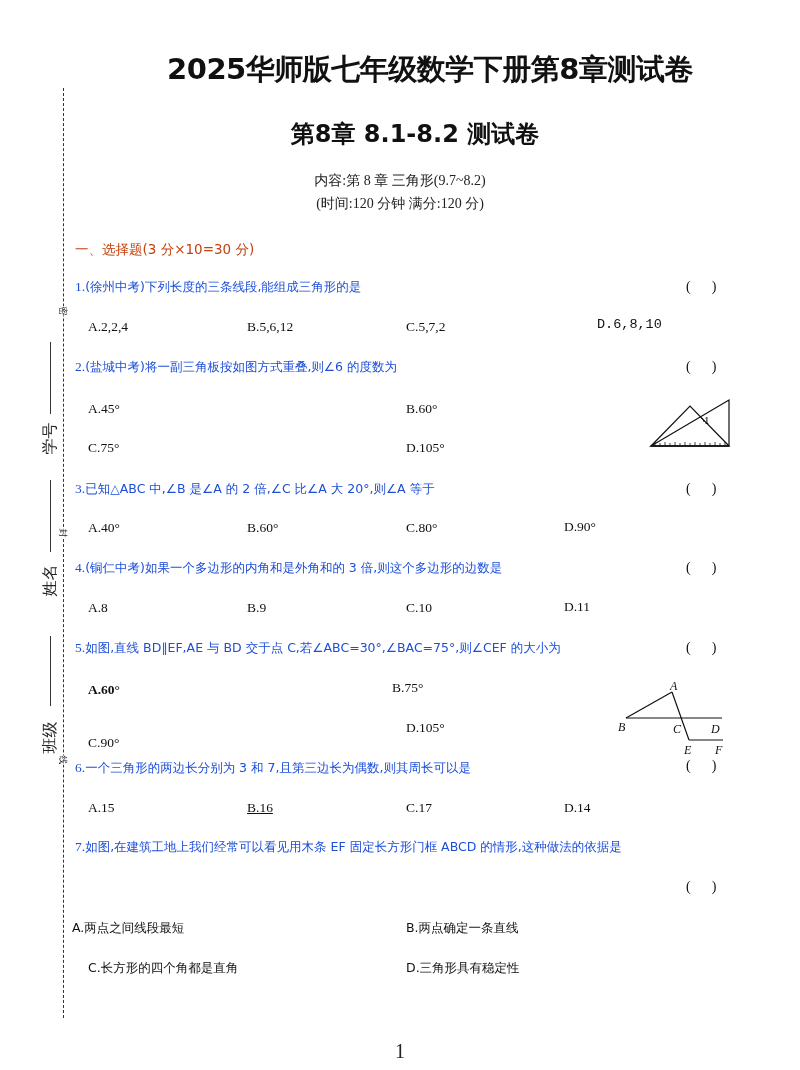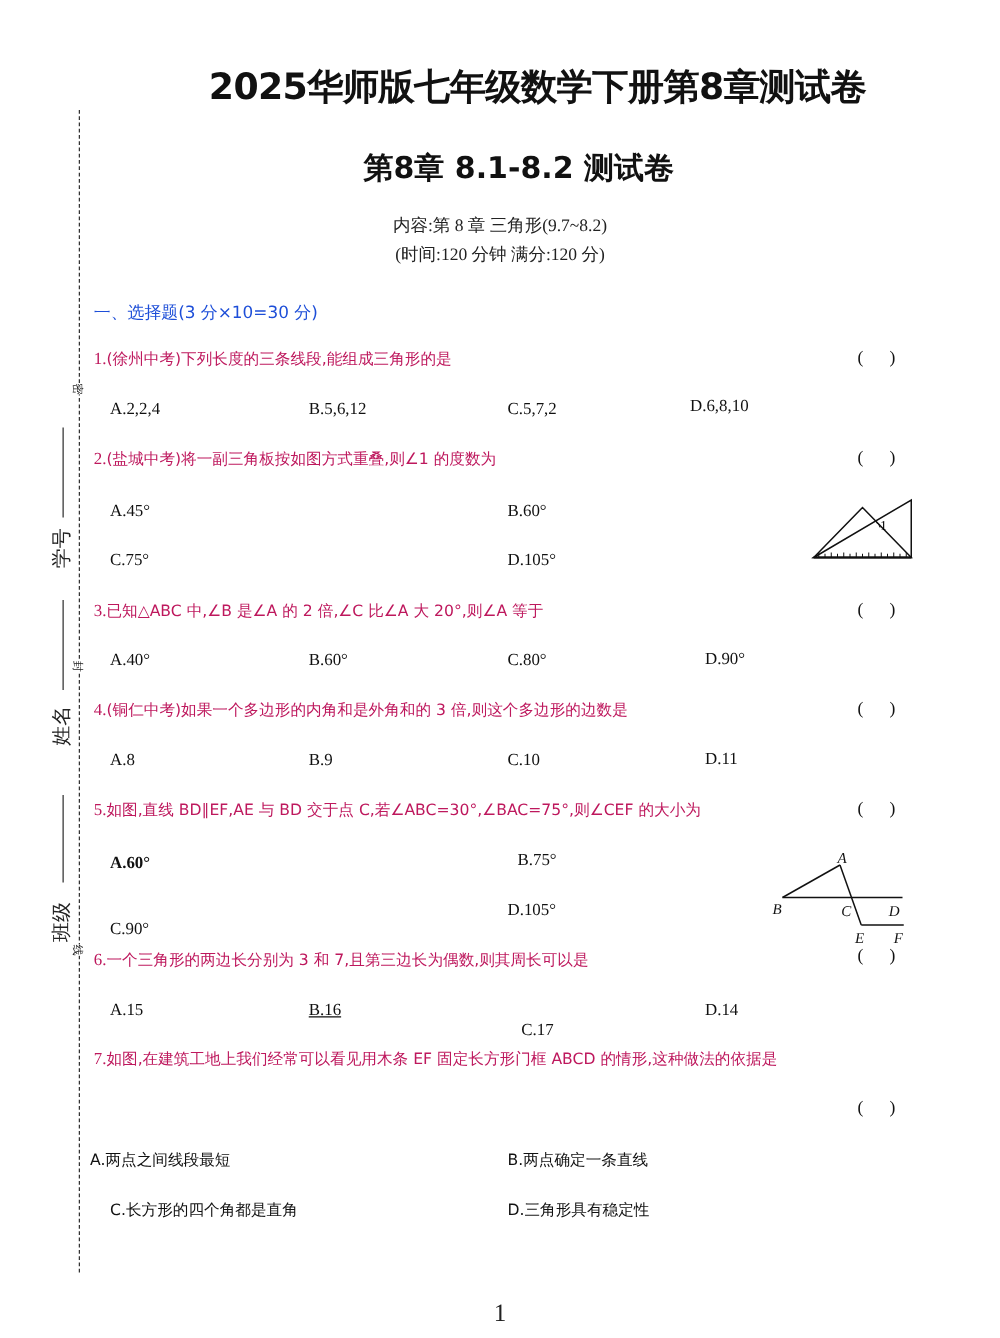--- a/index.html
+++ b/index.html
@@ -35,25 +35,25 @@
   .field-label {
     position: absolute; left: 32px; font-family: "DejaVu Sans", sans-serif;
     font-size: 16px; transform: rotate(-90deg); transform-origin: center;
     color: #222; width: 36px; text-align: center;
   }
   .field-line {
     position: absolute; left: 50px; width: 0; border-left: 1.5px solid #333;
   }
 
   .section-head {
-    position: absolute; left: 75px; top: 241px; font-size: 13.5px; color: #1d4ed8;
+    position: absolute; left: 75px; top: 241px; font-size: 13.5px; color: #c2410c;
     font-family: "DejaVu Sans", sans-serif;
   }
   .q-stem {
-    position: absolute; left: 75px; font-size: 13.5px; color: #be185d; white-space: nowrap;
+    position: absolute; left: 75px; font-size: 13.5px; color: #1d4ed8; white-space: nowrap;
   }
   .q-stem .cn { font-family: "DejaVu Sans", sans-serif; font-size: 12.5px; }
   .paren {
     position: absolute; left: 686px; font-size: 14px; color: #111; white-space: pre;
   }
   .opt {
     position: absolute; font-size: 13.5px; color: #111; white-space: nowrap;
   }
   .opt.cn { font-family: "DejaVu Sans", sans-serif; font-size: 12.5px; }
   .fig { position: absolute; }
@@ -84,24 +84,24 @@
 
 <div class="section-head">一、选择题(3 分×10=30 分)</div>
 
 <div class="q-stem" style="top:279px;">
   <span>1.</span><span class="cn">(徐州中考)下列长度的三条线段,能组成三角形的是</span>
 </div>
 <div class="paren" style="top:279px;">(      )</div>
 <div class="opt" style="left:88px;top:319px;">A.2,2,4</div>
 <div class="opt" style="left:247px;top:319px;">B.5,6,12</div>
 <div class="opt" style="left:406px;top:319px;">C.5,7,2</div>
-<div class="opt" style="left:552px;top:317px;">D.6,8,10</div>
+<div class="opt" style="left:597px;top:317px;font-family:Liberation Mono, monospace;">D.6,8,10</div>
 
 <div class="q-stem" style="top:359px;">
-  <span>2.</span><span class="cn">(盐城中考)将一副三角板按如图方式重叠,则∠1 的度数为</span>
+  <span>2.</span><span class="cn">(盐城中考)将一副三角板按如图方式重叠,则∠6 的度数为</span>
 </div>
 <div class="paren" style="top:359px;">(      )</div>
 <div class="opt" style="left:88px;top:401px;">A.45°</div>
 <div class="opt" style="left:406px;top:401px;">B.60°</div>
 <div class="opt" style="left:88px;top:440px;">C.75°</div>
 <div class="opt" style="left:406px;top:440px;">D.105°</div>
 <svg class="fig" style="left:648px;top:396px;" width="84" height="56" viewBox="0 0 84 56">
   <polygon points="3,50 42,10 81,50" fill="none" stroke="#111" stroke-width="1.2"></polygon>
   <polygon points="3,50 81,4 81,50" fill="none" stroke="#111" stroke-width="1.2"></polygon>
   <line x1="3" y1="50" x2="81" y2="50" stroke="#111" stroke-width="1.5"></line>
@@ -142,21 +142,21 @@
 <div class="opt" style="left:88px;top:600px;">A.8</div>
 <div class="opt" style="left:247px;top:600px;">B.9</div>
 <div class="opt" style="left:406px;top:600px;text-align:center;">C.10</div>
 <div class="opt" style="left:564px;top:599px;">D.11</div>
 
 <div class="q-stem" style="top:640px;">
   <span>5.</span><span class="cn">如图,直线 BD∥EF,AE 与 BD 交于点 C,若∠ABC=30°,∠BAC=75°,则∠CEF 的大小为</span>
 </div>
 <div class="paren" style="top:640px;">(      )</div>
 <div class="opt" style="left:88px;top:682px;font-weight:bold;">A.60°</div>
-<div class="opt" style="left:414px;top:680px;text-align:right;">B.75°</div>
+<div class="opt" style="left:392px;top:680px;text-align:right;">B.75°</div>
 <div class="opt" style="left:88px;top:721px;margin-top:14px;">C.90°</div>
 <div class="opt" style="left:406px;top:720px;">D.105°</div>
 <svg class="fig" style="left:612px;top:678px;" width="124" height="80" viewBox="0 0 124 80">
   <line x1="14" y1="40" x2="110" y2="40" stroke="#111" stroke-width="1.2"></line>
   <line x1="14" y1="40" x2="60" y2="14" stroke="#111" stroke-width="1.2"></line>
   <line x1="60" y1="14" x2="77" y2="62" stroke="#111" stroke-width="1.2"></line>
   <line x1="77" y1="62" x2="111" y2="62" stroke="#111" stroke-width="1.2"></line>
   <g font-family="Liberation Serif, serif" font-style="italic" font-size="12" fill="#111">
     <text x="58" y="12">A</text>
     <text x="6" y="53">B</text>
@@ -166,21 +166,21 @@
     <text x="103" y="76">F</text>
   </g>
 </svg>
 
 <div class="q-stem" style="top:760px;text-align:right;">
   <span>6.</span><span class="cn">一个三角形的两边长分别为 3 和 7,且第三边长为偶数,则其周长可以是</span>
 </div>
 <div class="paren" style="top:758px;">(      )</div>
 <div class="opt" style="left:88px;top:800px;">A.15</div>
 <div class="opt" style="left:247px;top:800px;text-decoration:underline;">B.16</div>
-<div class="opt" style="left:417px;top:800px;margin-top:16px;">C.17</div>
+<div class="opt" style="left:406px;top:800px;">C.17</div>
 <div class="opt" style="left:564px;top:800px;">D.14</div>
 
 <div class="q-stem" style="top:839px;">
   <span>7.</span><span class="cn">如图,在建筑工地上我们经常可以看见用木条 EF 固定长方形门框 ABCD 的情形,这种做法的依据是</span>
 </div>
 <div class="paren" style="top:879px;">(      )</div>
 <div class="opt cn" style="left:72px;top:920px;">A.两点之间线段最短</div>
 <div class="opt cn" style="left:406px;top:920px;">B.两点确定一条直线</div>
 <div class="opt cn" style="left:88px;top:960px;">C.长方形的四个角都是直角</div>
 <div class="opt cn" style="left:406px;top:960px;">D.三角形具有稳定性</div>

